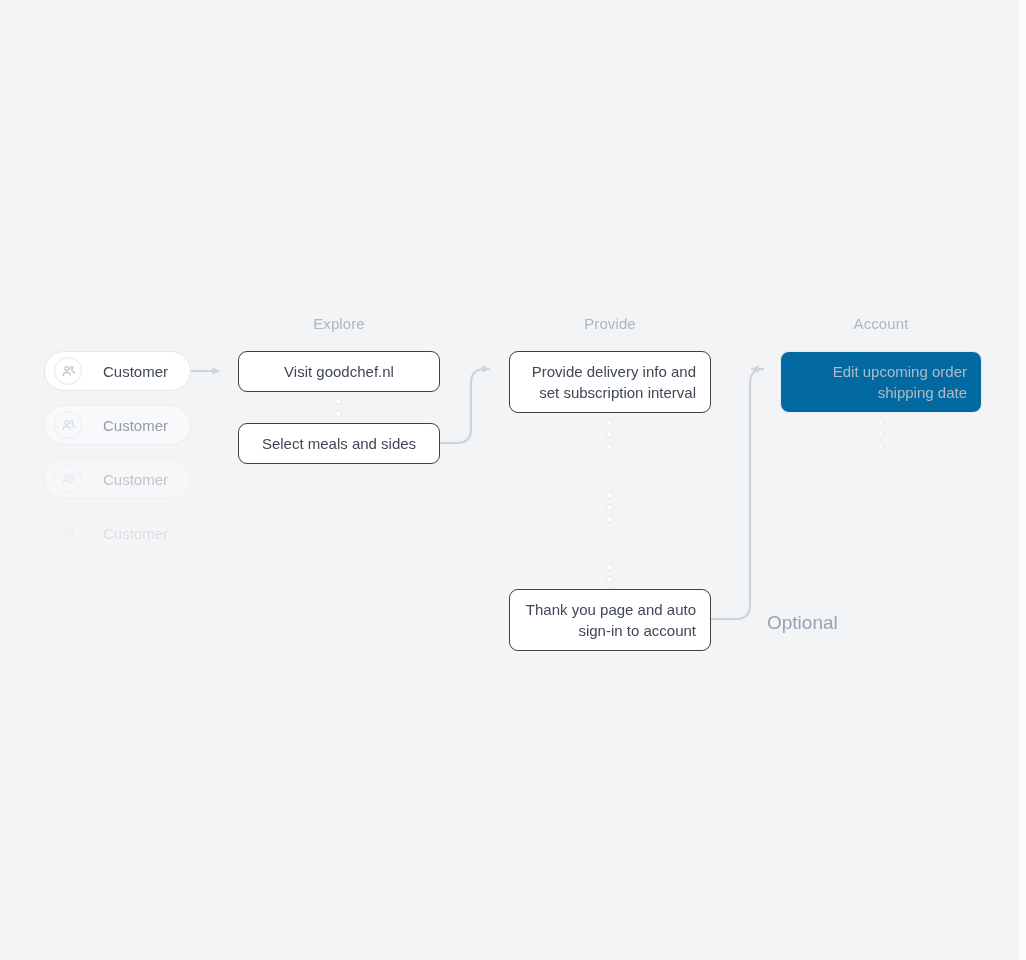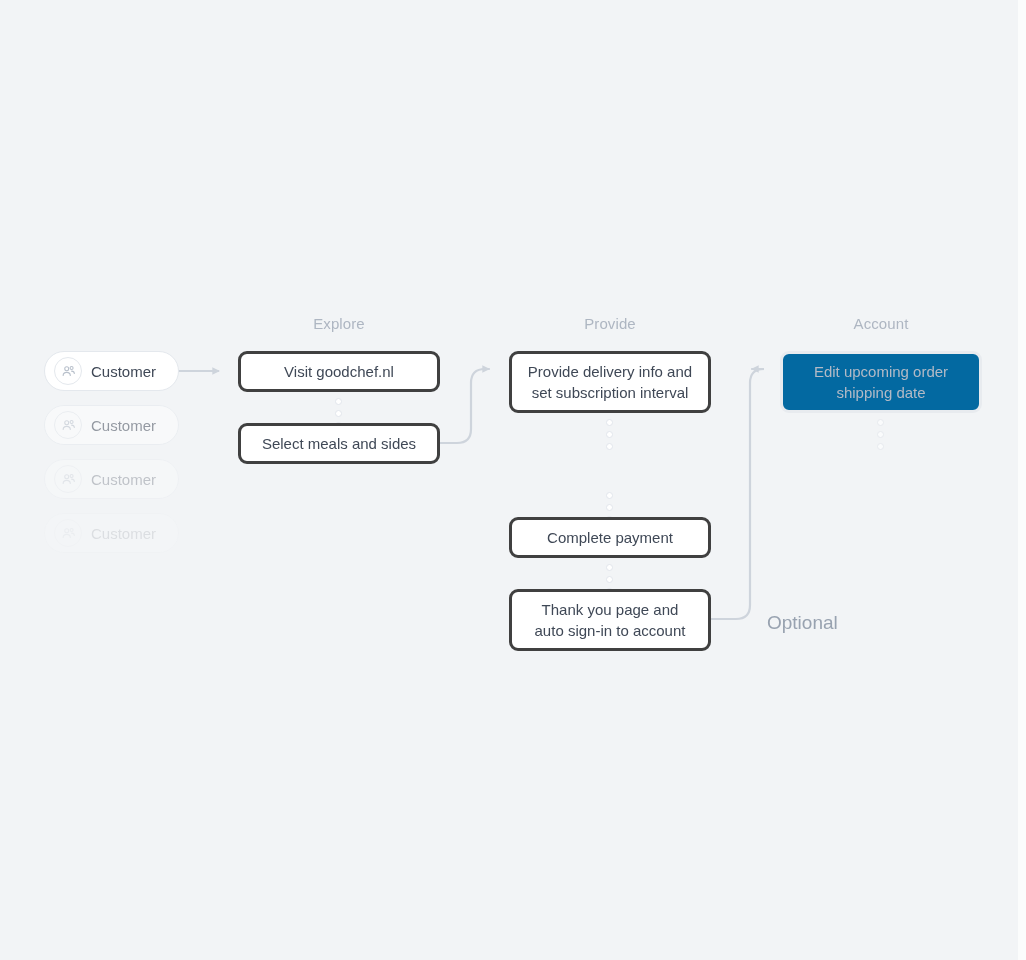--- a/index.html
+++ b/index.html
@@ -77,37 +77,38 @@
     flex: none;
     background: #ffffff;
   }
   .actor-pill .pill-icon svg {
     display: block;
   }
   .actor-pill .pill-label {
     font-size: 15px;
     color: #3f4856;
     white-space: nowrap;
+    margin-left: 12px;
   }
   .actor-pill.fade-1 { opacity: 1; }
   .actor-pill.fade-2 { opacity: 0.52; }
   .actor-pill.fade-3 { opacity: 0.28; }
   .actor-pill.fade-4 { opacity: 0.12; }
 
   
   .step-card {
     position: absolute;
     box-sizing: border-box;
     background: #ffffff;
-    border: 3px solid #404040;
+    border: 1px solid #404040;
     border-radius: 9px;
     display: flex;
     align-items: center;
     justify-content: center;
-    text-align: center;
+    text-align: right;
     padding: 0 14px;
     font-size: 15px;
     line-height: 21px;
     color: #3f4856;
   }
   .step-card.muted {
     background: #0369a1;
     border-color: #e8ebef;
     color: #b3bac6;
   }
@@ -233,21 +234,20 @@
     <i></i>
   </div>
 
 
   <div class="dot-link" style="left:606px; top:492px;">
     <i></i>
     <i></i>
     <i></i>
   </div>
 
-  <div class="step-card" style="left:509px; top:517px; width:202px; height:41px;">Complete payment</div>
 
   <div class="dot-link" style="left:606px; top:564px;">
     <i></i>
     <i></i>
     <i></i>
   </div>
 
   <div class="step-card" style="left:509px; top:589px; width:202px; height:62px;">Thank you page and auto sign-in to account</div>
 
   <div class="step-card muted" style="left:780px; top:351px; width:202px; height:62px;">Edit upcoming order shipping date</div>

